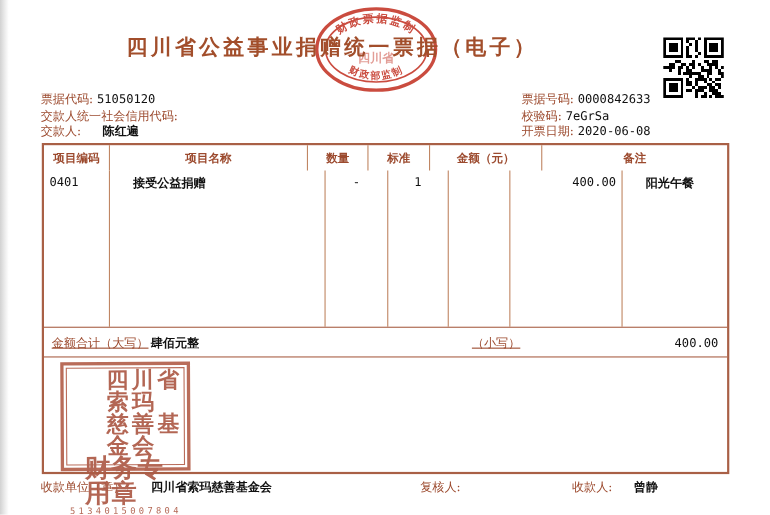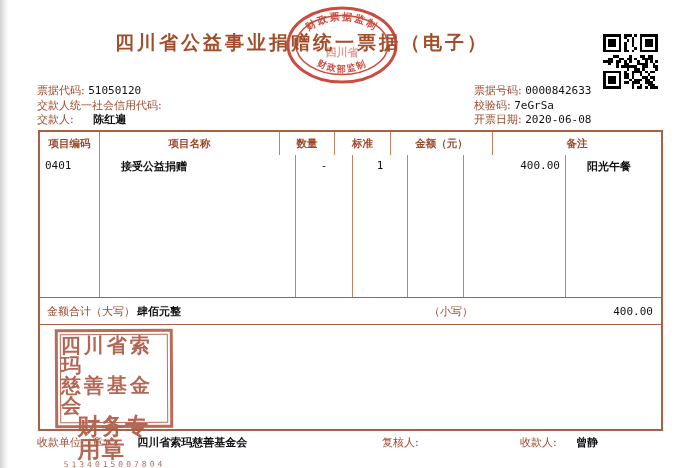--- a/index.html
+++ b/index.html
@@ -40,34 +40,34 @@
   .head { height:23px; }
   .head .t-cell { display:flex; align-items:center; justify-content:center;
     color:#9c4a2e; font-family:"DejaVu Serif", serif; font-size:10.5px; font-weight:600; }
   .body-row { height:142px; font-size:11px; color:#111; }
   .body-row .t-cell { padding:4px 5px; }
   .cell-left  { text-align:left; }
   .cell-center{ text-align:center; }
   .cell-right { text-align:right; font-family:"DejaVu Sans Mono", monospace; }
   .totals { height:27px; border-top:1.5px solid #a96046; position:relative;
     display:flex; align-items:center; font-size:11px; }
-  .totals .lab { margin-left:7px; }
+  .totals .lab { margin-left:7px;text-decoration:underline; }
   .totals .daxie { margin-left:2px;text-align:center; }
   .totals .xiaoxie { position:absolute; left:382px; }
   .totals .amount { position:absolute; right:8px; }
   .blank-area { height:105px; border-top:1.5px solid #a96046; }
 
   
   .seal { position:absolute; left:55px; top:329px; width:118px; height:99px;
     border:3px solid #b4604c; padding:2px; z-index:4; opacity:.92;
     transform:rotate(-.3deg); background:transparent; }
   .seal-inner { border:1px solid #b4604c; width:100%; height:100%;
     display:flex; flex-direction:column; align-items:center; justify-content:space-evenly;
     color:#ad5a46; font-family:"DejaVu Serif", serif; }
-  .seal-l12 { font-size:20px; font-weight:700; letter-spacing:3px; line-height:1; }
+  .seal-l12 { font-size:20px; font-weight:700; letter-spacing:3px; line-height:1;padding-left:36px; }
   .seal-l3  { font-size:23px; font-weight:800; letter-spacing:1px; line-height:1;
     font-family:"DejaVu Sans", sans-serif;margin-left:16px; }
   .seal-num { font-size:8px; letter-spacing:3px; line-height:1;
     font-family:"DejaVu Sans Mono", monospace; }
 
   
   .footer { position:absolute; left:0; top:435px; width:700px; font-size:11px; z-index:1; }
   .f-unit { position:absolute; left:37px; }
   .f-check{ position:absolute; left:382px; }
   .f-payee{ position:absolute; left:520px; }

